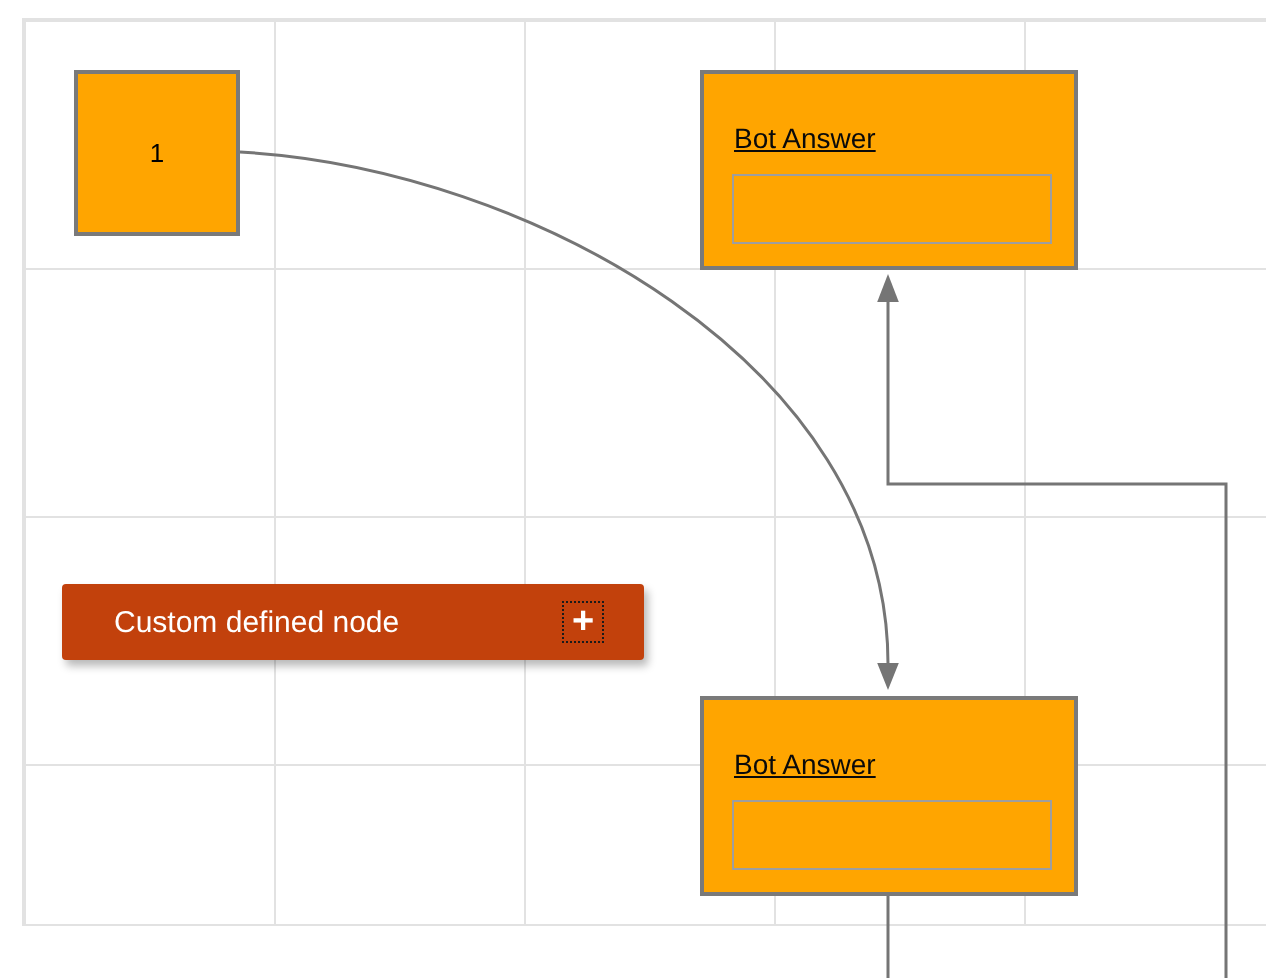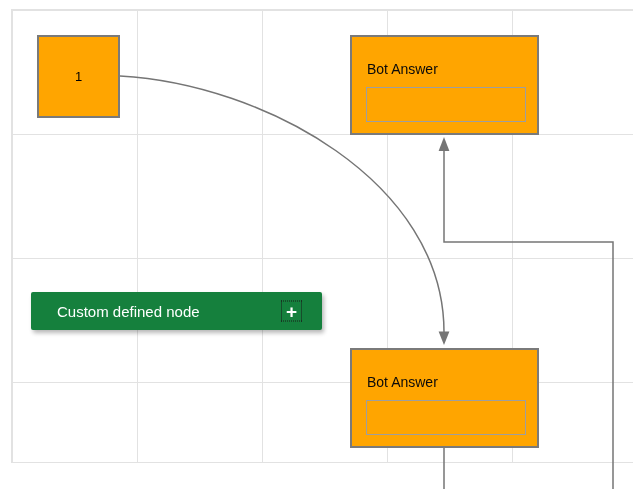--- a/index.html
+++ b/index.html
@@ -70,37 +70,38 @@
   }
   #bot-answer-top { top: 35px; }
   #bot-answer-bottom { top: 348px; }
   .bot-answer-title {
     position: absolute;
     left: 15px;
     top: 24px;
     font-size: 14px;
     color: #0a0a0a;
     white-space: nowrap;
+    text-decoration: underline;
   }
   .answer-input-box {
     position: absolute;
     left: 14px;
     top: 50px;
     width: 160px;
     height: 35px;
     box-sizing: border-box;
     border: 1.5px solid #9e9e9e;
     background: transparent;
   }
   #custom-node {
     left: 31px;
     top: 292px;
     width: 291px;
     height: 38px;
-    background: #15803d;
+    background: #c2410c;
     border-radius: 2px;
     box-shadow: 2px 3px 4px rgba(0,0,0,0.28);
     display: flex;
     align-items: center;
   }
   #custom-node .custom-label {
     padding-left: 26px;
     font-size: 15px;
     color: #ffffff;
     white-space: nowrap;

